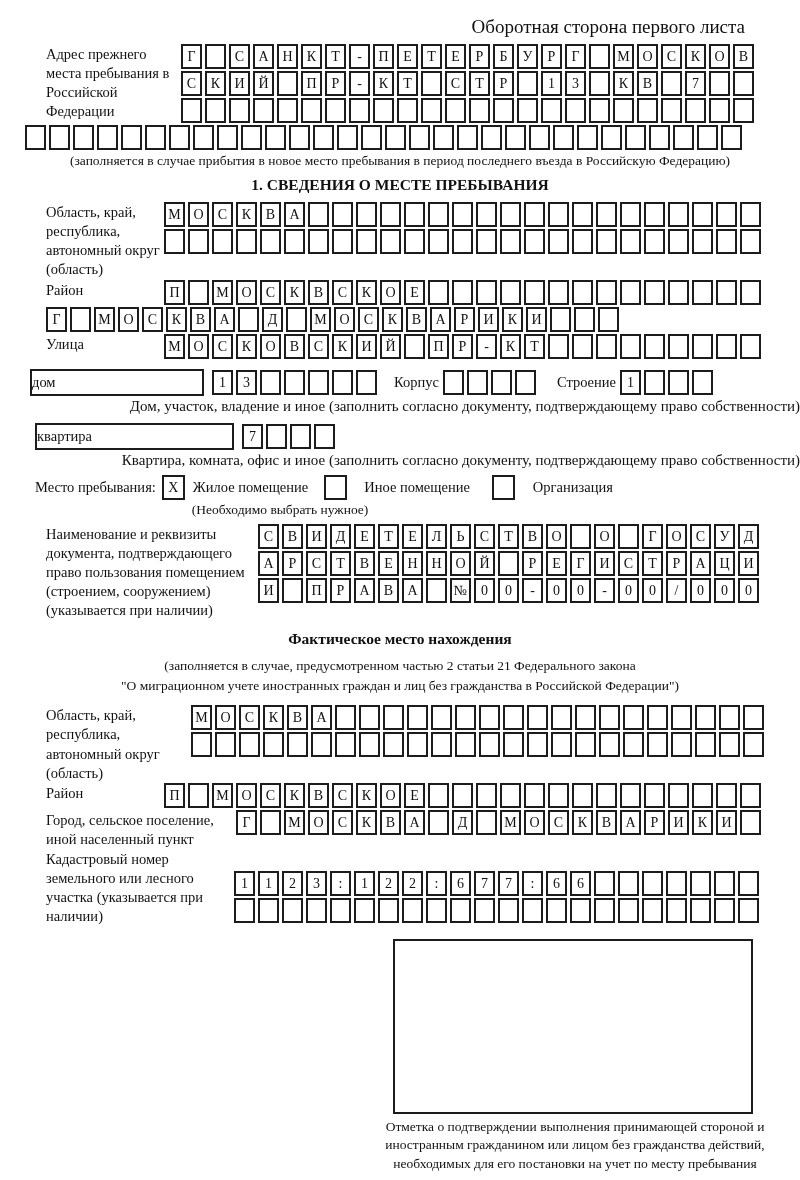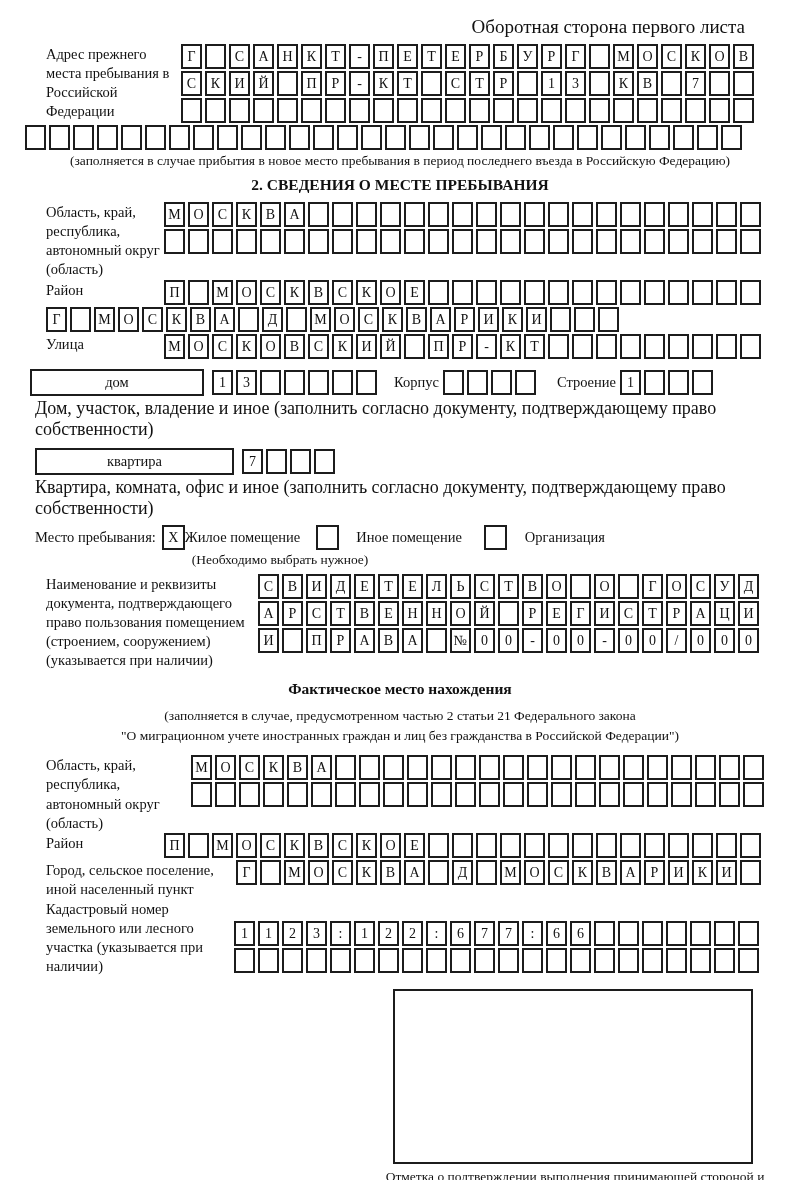--- a/index.html
+++ b/index.html
@@ -26,25 +26,25 @@
   .w135{width:135px;} .w118{width:118px;} .w140{width:140px;}
   .w145{width:145px;} .w190{width:190px;} .w188{width:188px;} .w212{width:212px;}
 
   .fullrow{ margin-left:25px; }
 
   .note-center{ text-align:center; font-size:13.5px; margin-top:3px; }
   .sec-header{ text-align:center; font-weight:bold; font-size:15.5px; margin:7px 0 8px 0; }
 
   .domrow{ display:flex; align-items:center; margin:8px 0 2px 30px; }
   .bigbox{
-    border:2px solid #1c1c1c; height:23px; text-align:center;
+    border:2px solid #1c1c1c; height:23px; text-align:left;
     font-size:14.5px; line-height:23px; background:#fff;
   }
   .inlinelabel{ font-size:14.5px; padding:0 4px; }
-  .caption{ font-size:18px; margin:2px 0 6px 35px; }
+  .caption{ font-size:15px; margin:2px 0 6px 35px;text-align:right; }
 
   .mesto{ display:flex; align-items:center; margin:6px 0 2px 35px; font-size:14.5px; }
   .chk{
     display:inline-block; width:19px; height:21px; border:2px solid #1c1c1c;
     text-align:center; line-height:21px; font-size:14px; background:#fff;
   }
   .mesto-note{ font-size:13.5px; margin-left:150px; width:260px; text-align:center; margin-top:2px; }
 
   .fact-note{ text-align:center; font-size:13.5px; line-height:1.45; }
 
@@ -63,21 +63,21 @@
   <div class="flabel w135">Адрес прежнего места пребывания в Российской Федерации</div>
   <div class="fcells">
     <div class="boxrow"><span class="cell">Г</span><span class="cell"></span><span class="cell">С</span><span class="cell">А</span><span class="cell">Н</span><span class="cell">К</span><span class="cell">Т</span><span class="cell">-</span><span class="cell">П</span><span class="cell">Е</span><span class="cell">Т</span><span class="cell">Е</span><span class="cell">Р</span><span class="cell">Б</span><span class="cell">У</span><span class="cell">Р</span><span class="cell">Г</span><span class="cell"></span><span class="cell">М</span><span class="cell">О</span><span class="cell">С</span><span class="cell">К</span><span class="cell">О</span><span class="cell">В</span></div>
     <div class="boxrow"><span class="cell">С</span><span class="cell">К</span><span class="cell">И</span><span class="cell">Й</span><span class="cell"></span><span class="cell">П</span><span class="cell">Р</span><span class="cell">-</span><span class="cell">К</span><span class="cell">Т</span><span class="cell"></span><span class="cell">С</span><span class="cell">Т</span><span class="cell">Р</span><span class="cell"></span><span class="cell">1</span><span class="cell">3</span><span class="cell"></span><span class="cell">К</span><span class="cell">В</span><span class="cell"></span><span class="cell">7</span><span class="cell"></span><span class="cell"></span></div>
     <div class="boxrow"><span class="cell"></span><span class="cell"></span><span class="cell"></span><span class="cell"></span><span class="cell"></span><span class="cell"></span><span class="cell"></span><span class="cell"></span><span class="cell"></span><span class="cell"></span><span class="cell"></span><span class="cell"></span><span class="cell"></span><span class="cell"></span><span class="cell"></span><span class="cell"></span><span class="cell"></span><span class="cell"></span><span class="cell"></span><span class="cell"></span><span class="cell"></span><span class="cell"></span><span class="cell"></span><span class="cell"></span></div>
   </div>
 </div>
 <div class="boxrow fullrow"><span class="cell"></span><span class="cell"></span><span class="cell"></span><span class="cell"></span><span class="cell"></span><span class="cell"></span><span class="cell"></span><span class="cell"></span><span class="cell"></span><span class="cell"></span><span class="cell"></span><span class="cell"></span><span class="cell"></span><span class="cell"></span><span class="cell"></span><span class="cell"></span><span class="cell"></span><span class="cell"></span><span class="cell"></span><span class="cell"></span><span class="cell"></span><span class="cell"></span><span class="cell"></span><span class="cell"></span><span class="cell"></span><span class="cell"></span><span class="cell"></span><span class="cell"></span><span class="cell"></span><span class="cell"></span></div>
 <div class="note-center">(заполняется в случае прибытия в новое место пребывания в период последнего въезда в Российскую Федерацию)</div>
 
-<div class="sec-header">2. СВЕДЕНИЯ О МЕСТЕ ПРЕБЫВАНИЯ</div>
+<div class="sec-header">1. СВЕДЕНИЯ О МЕСТЕ ПРЕБЫВАНИЯ</div>
 
 <div class="frow">
   <div class="flabel w118">Область, край, республика, автономный округ (область)</div>
   <div class="fcells">
     <div class="boxrow"><span class="cell">М</span><span class="cell">О</span><span class="cell">С</span><span class="cell">К</span><span class="cell">В</span><span class="cell">А</span><span class="cell"></span><span class="cell"></span><span class="cell"></span><span class="cell"></span><span class="cell"></span><span class="cell"></span><span class="cell"></span><span class="cell"></span><span class="cell"></span><span class="cell"></span><span class="cell"></span><span class="cell"></span><span class="cell"></span><span class="cell"></span><span class="cell"></span><span class="cell"></span><span class="cell"></span><span class="cell"></span><span class="cell"></span></div>
     <div class="boxrow"><span class="cell"></span><span class="cell"></span><span class="cell"></span><span class="cell"></span><span class="cell"></span><span class="cell"></span><span class="cell"></span><span class="cell"></span><span class="cell"></span><span class="cell"></span><span class="cell"></span><span class="cell"></span><span class="cell"></span><span class="cell"></span><span class="cell"></span><span class="cell"></span><span class="cell"></span><span class="cell"></span><span class="cell"></span><span class="cell"></span><span class="cell"></span><span class="cell"></span><span class="cell"></span><span class="cell"></span><span class="cell"></span></div>
   </div>
 </div>
 
 <div class="frow">
@@ -112,21 +112,21 @@
 
 <div class="domrow" style="margin-left:35px">
   <div class="bigbox" style="width:195px">квартира</div>
   <div class="boxrow" style="margin:0 0 0 8px"><span class="cell">7</span><span class="cell"></span><span class="cell"></span><span class="cell"></span></div>
 </div>
 <div class="caption">Квартира, комната, офис и иное (заполнить согласно документу, подтверждающему право собственности)</div>
 
 <div class="mesto">
   <span>Место пребывания:</span>
   <span class="chk" style="margin-left:6px">X</span>
-  <span style="">Жилое помещение</span>
+  <span style="margin-left:8px">Жилое помещение</span>
   <span class="chk" style="margin-left:16px"></span>
   <span style="margin-left:17px">Иное помещение</span>
   <span class="chk" style="margin-left:22px"></span>
   <span style="margin-left:18px">Организация</span>
 </div>
 <div class="mesto-note">(Необходимо выбрать нужное)</div>
 
 <div class="frow mt6">
   <div class="flabel w212">Наименование и реквизиты документа, подтверждающего право пользования помещением (строением, сооружением) (указывается при наличии)</div>
   <div class="fcells">

